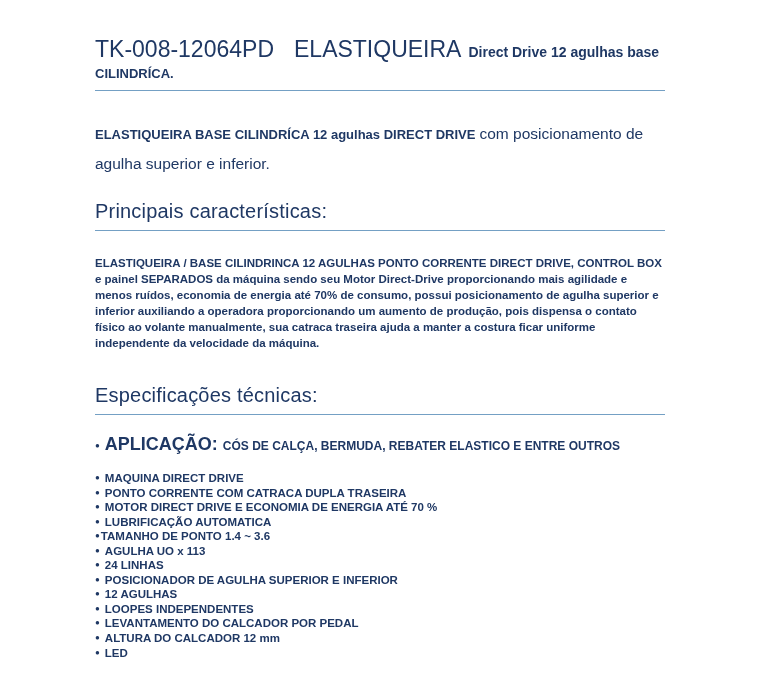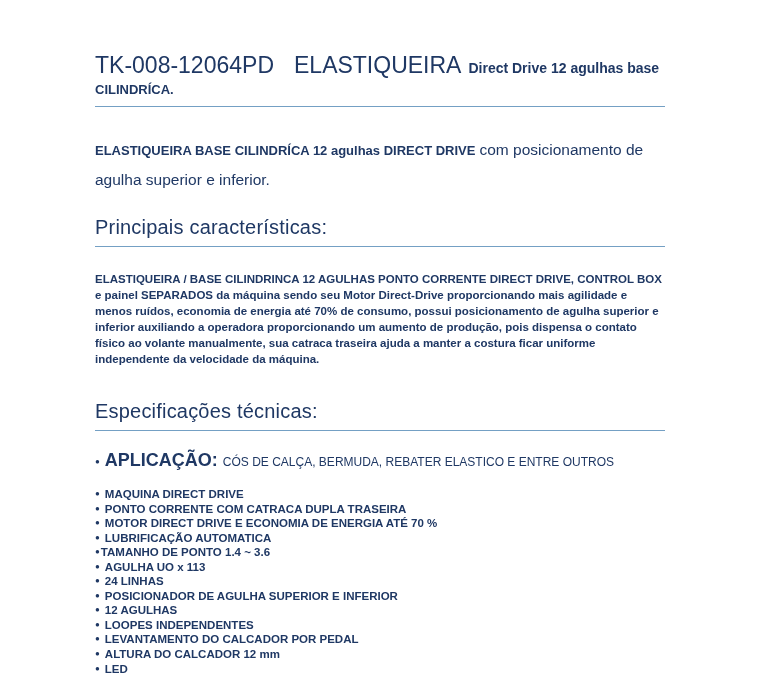--- a/index.html
+++ b/index.html
@@ -3,21 +3,21 @@
 <meta charset="utf-8">
 <style>
   :root { --text-color:#1f3864; --rule-color:#74a0c4; }
   * { margin:0; padding:0; box-sizing:border-box; }
   body { background:#ffffff; }
   .page {
     position:relative; width:771px; height:681px; overflow:hidden;
     background:#ffffff; color:var(--text-color);
     font-family:"Liberation Sans", sans-serif;
   }
-  .content { position:absolute; left:95px; top:52px; width:570px; }
+  .content { position:absolute; left:95px; top:36px; width:570px; }
 
   
   .title-line1 { font-size:23px; font-weight:400; white-space:nowrap; }
   .title-product { margin-left:20px; }
   .title-tagline { font-size:14px; font-weight:700; margin-left:7px; }
   .title-line2 { font-size:13px; font-weight:700; margin-top:3px; }
   .rule { height:0; border-bottom:1.5px solid var(--rule-color); }
   .rule-title { margin-top:9px; }
 
   
@@ -34,21 +34,21 @@
   
   .features-body {
     margin-top:24px; font-size:11.5px; font-weight:700; line-height:16px;
   }
 
   
   .application { margin-top:19px; }
   .bullet { font-size:8px; vertical-align:2px; }
   .app-bullet { margin-right:5px; }
   .app-label { font-size:18px; font-weight:700; }
-  .app-value { font-size:12px; font-weight:400; margin-left:5px; }
+  .app-value { font-size:12px; font-weight:700; margin-left:5px; }
 
   
   .spec-list { margin-top:16px; font-size:11.5px; font-weight:700; }
   .spec-item { line-height:14.55px; white-space:nowrap; }
   .spec-item .bullet { margin-right:5px; }
   .spec-item.tight .bullet { margin-right:1px; }
 </style>
 </head>
 <body>
 

